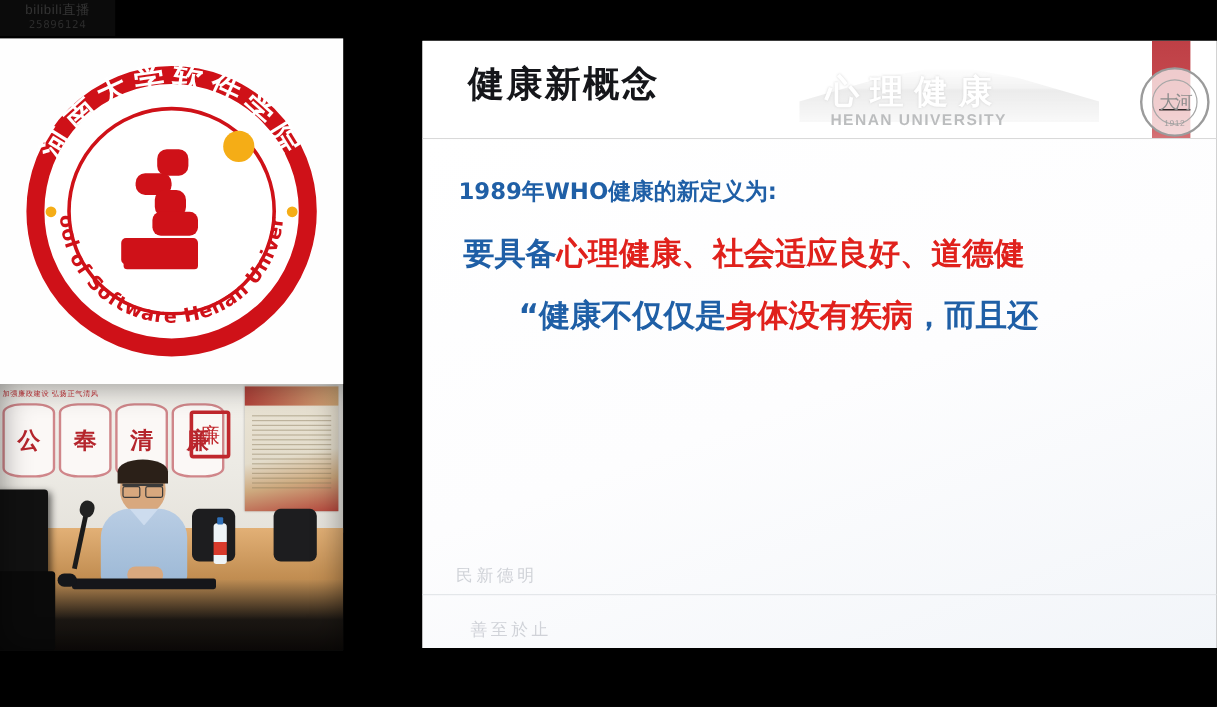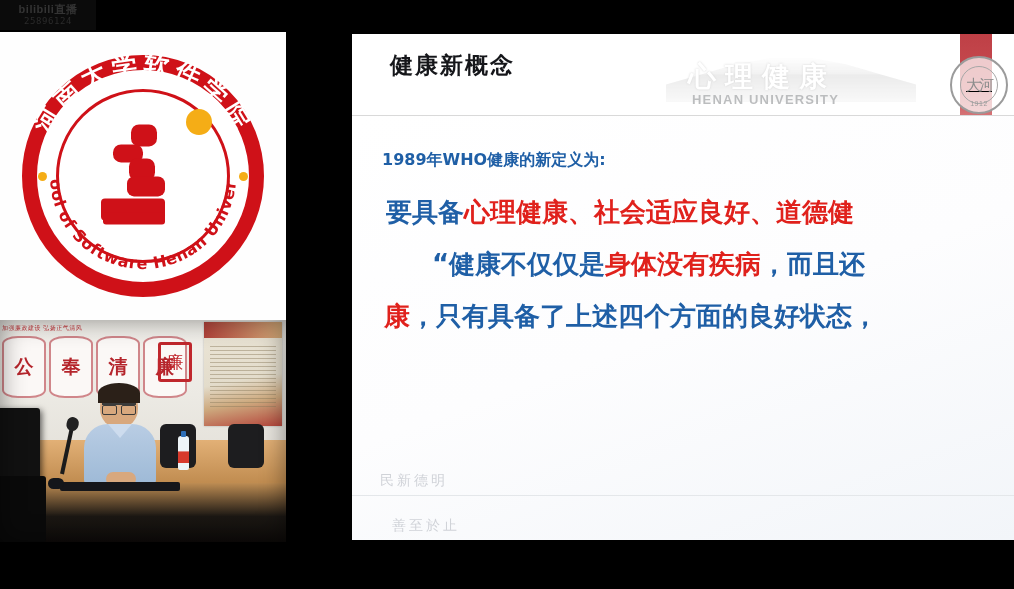--- a/index.html
+++ b/index.html
@@ -15,21 +15,21 @@
   .bili-wm {
     position: absolute; left: 0; top: 0;
     width: 96px; height: 30px;
     background: #0b0b0b;
     color: #2e2e2e;
     display: flex; flex-direction: column;
     align-items: center; justify-content: center;
     line-height: 1;
   }
   .bili-wm .bili-logo {
-    font-size: 11px; font-weight: bold; letter-spacing: .5px;
+    font-size: 11px; font-weight: normal; letter-spacing: .5px;
     color: #343434;
   }
   .bili-wm .bili-id {
     font-size: 9px; letter-spacing: .6px; margin-top: 2px;
     color: #2b2b2b;
     font-family: "DejaVu Sans Mono", monospace;
     text-align: right;
   }
 
   
@@ -230,21 +230,21 @@
   }
   .slide-header {
     position: relative; height: 82px; width: 100%;
     background: #ffffff;
     border-bottom: 1px solid #d9d9d9;
     overflow: hidden;
   }
   .slide-title {
     position: absolute; left: 38px; top: 16px;
     font-family: "DejaVu Serif", "Liberation Serif", serif;
-    font-size: 23px; font-weight: bold; color: #15161a;
+    font-size: 30px; font-weight: bold; color: #15161a;
     letter-spacing: 2px;
   }
   .hdr-ghost {
     position: absolute; right: 62px; top: 6px;
     width: 300px; height: 74px;
     opacity: .34;
     pointer-events: none;
   }
   .ghost-gate {
     position:absolute; left: 14px; top: 16px; width: 250px; height: 46px;
@@ -296,21 +296,21 @@
   .ln {
     font-family: "DejaVu Sans", "Liberation Sans", sans-serif;
     font-weight: bold;
     font-size: 26px;
     line-height: 52px;
     color: #1f5fa6;
     white-space: nowrap;
     letter-spacing: 0px;
   }
   .ln .red { color: #e0211c; }
-  .ln.l1 { padding-left: 20px; font-size: 16px; }
+  .ln.l1 { padding-left: 20px; font-size: 19px; }
   .ln.l2 { padding-left: 70px; }
   .ln.l3 { padding-left: 24px; }
   .ln.l4 { padding-left: 22px; }
   .ln.l5 { padding-left: 44px; }
   .concl {
     margin-top: 22px;
     padding-left: 190px;
     font-family: "DejaVu Sans", sans-serif;
     font-weight: bold;
     font-size: 27px;
@@ -465,23 +465,20 @@
     <div class="slide-body">
       <div class="ln l1">
         <span>1989年WHO健康的新定义为:</span>
       </div>
       <div class="ln l3">
         <span>要具备</span><span class="red">心理健康、社会适应良好、道德健</span>
       </div>
       <div class="ln l2">
         <span>“健康不仅仅是</span><span class="red">身体没有疾病</span><span>，而且还</span>
       </div>
-      <div class="ln l4">
-        <span class="red">康</span><span>，只有具备了上述四个方面的良好状态，</span>
-      </div>
 
 
       <div class="slide-footline"></div>
       <div class="motto">
         <div class="m1">民新德明</div>
         <div class="m2">善至於止</div>
       </div>
     </div>
 
   </div>

